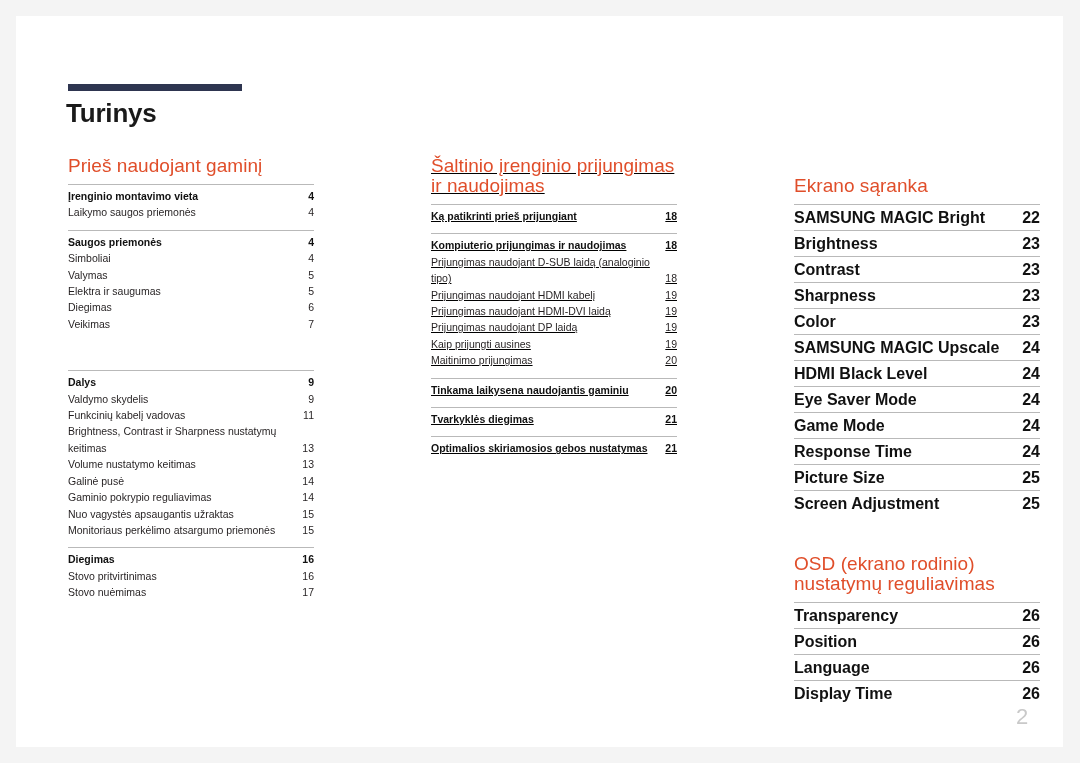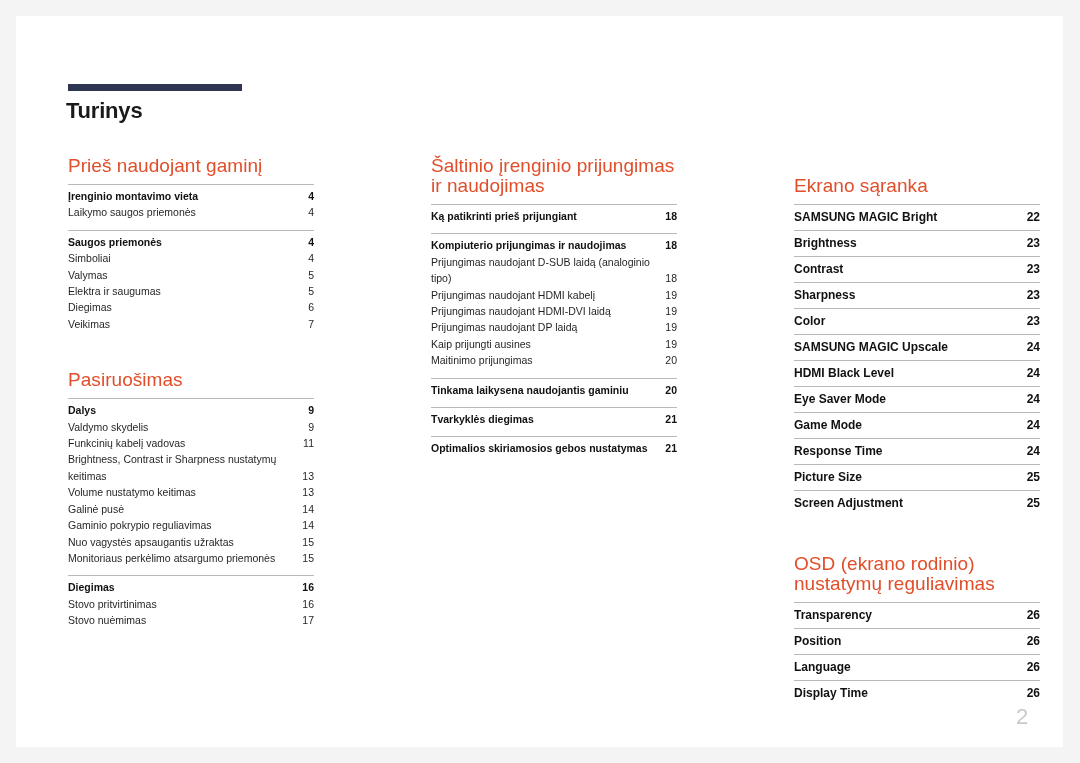--- a/index.html
+++ b/index.html
@@ -29,40 +29,40 @@
     left: 52px;
     top: 68px;
     width: 174px;
     height: 7px;
     background: #2e3550;
   }
   .doc-title {
     position: absolute;
     left: 50px;
     top: 82px;
-    font-size: 22px;
+    font-size: 26px;
     font-weight: bold;
     color: #1a1a1a;
     letter-spacing: -0.2px;
   }
 
   
   .columns {
     position: absolute;
     left: 0;
     top: 140px;
     width: 1080px;
   }
   .col {
     position: absolute;
     top: 0;
     width: 246px;
   }
   .col-1 { left: 52px; }
-  .col-2 { left: 415px; }
+  .col-2 { left: 415px; text-decoration: underline; }
   .col-3 { left: 778px; margin-top: 20px; }
 
   .section { margin-bottom: 0; }
 
   .section-heading {
     color: #e04e2a;
     font-size: 19px;
     line-height: 20px;
     font-weight: normal;
     margin: 0 0 8px 0;
@@ -99,21 +99,21 @@
     color: #111111;
   }
 
   
   .ruled-row {
     border-top: 1px solid #b9b9b9;
     padding-top: 5px;
     padding-bottom: 5px;
     display: flex;
     justify-content: space-between;
-    font-size: 12px;
+    font-size: 16px;
     line-height: 15px;
     font-weight: bold;
     color: #111111;
   }
   .ruled-row .page-no { min-width: 16px; text-align: right; }
 
   
   .page-number {
     position: absolute;
     left: 1000px;
@@ -170,21 +170,20 @@
             <span class="page-no">6</span>
           </div>
           <div class="entry">
             <span class="label">Veikimas</span>
             <span class="page-no">7</span>
           </div>
         </div>
       </div>
 
       <div class="section section-spacer-top">
-        <div class="section-heading">Pasiruošimas</div>
 
         <div class="group">
           <div class="entry bold">
             <span class="label">Dalys</span>
             <span class="page-no">9</span>
           </div>
           <div class="entry">
             <span class="label">Valdymo skydelis</span>
             <span class="page-no">9</span>
           </div>

